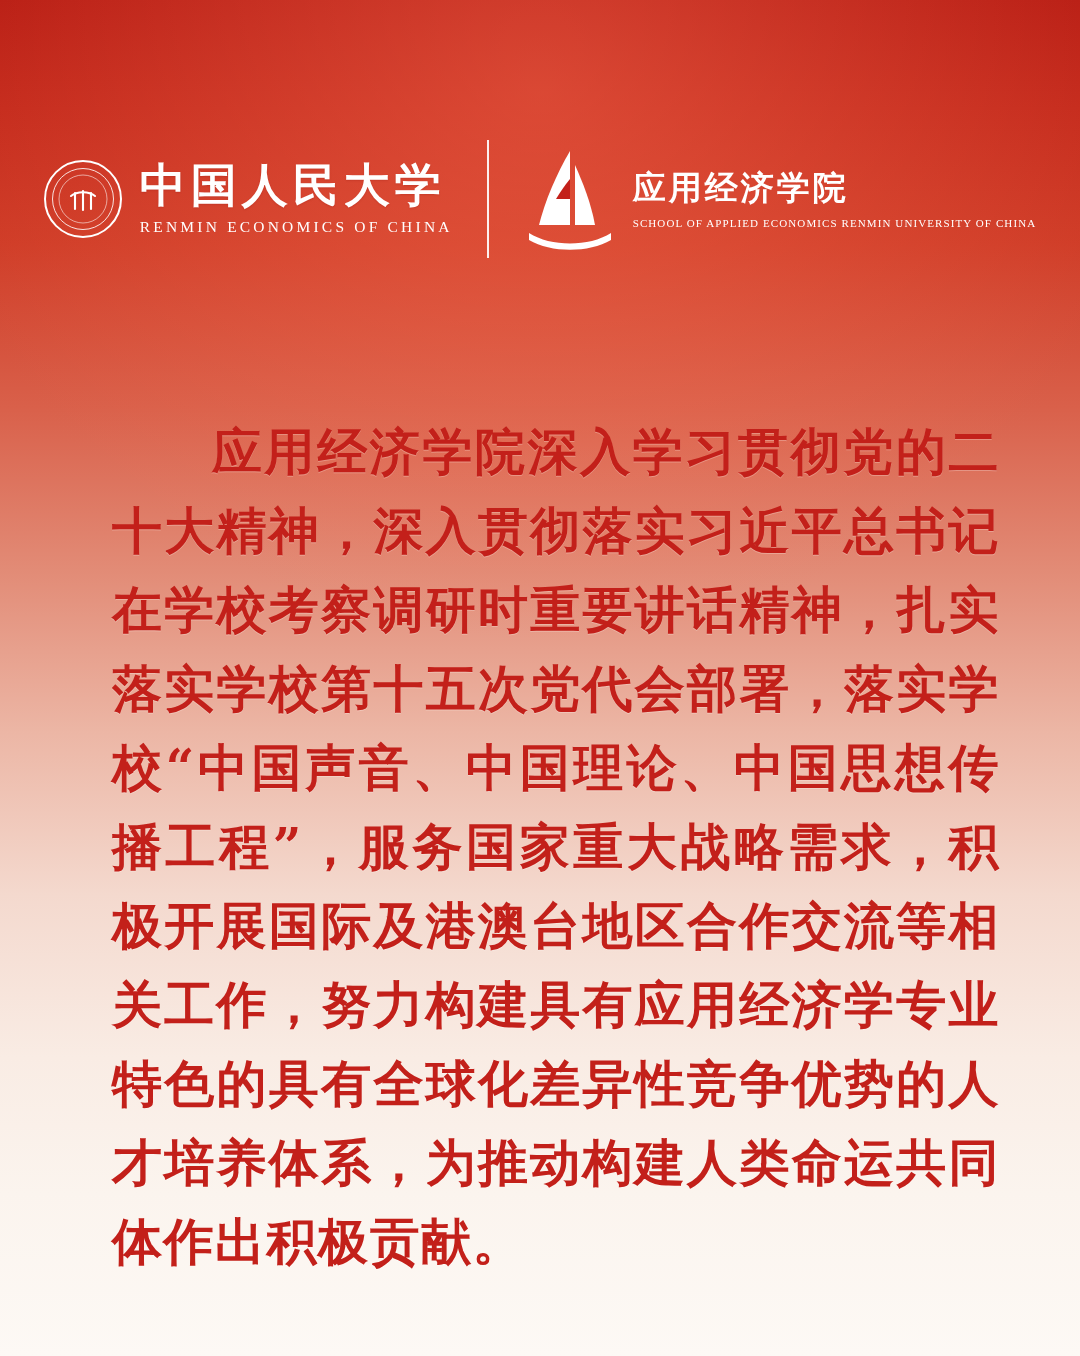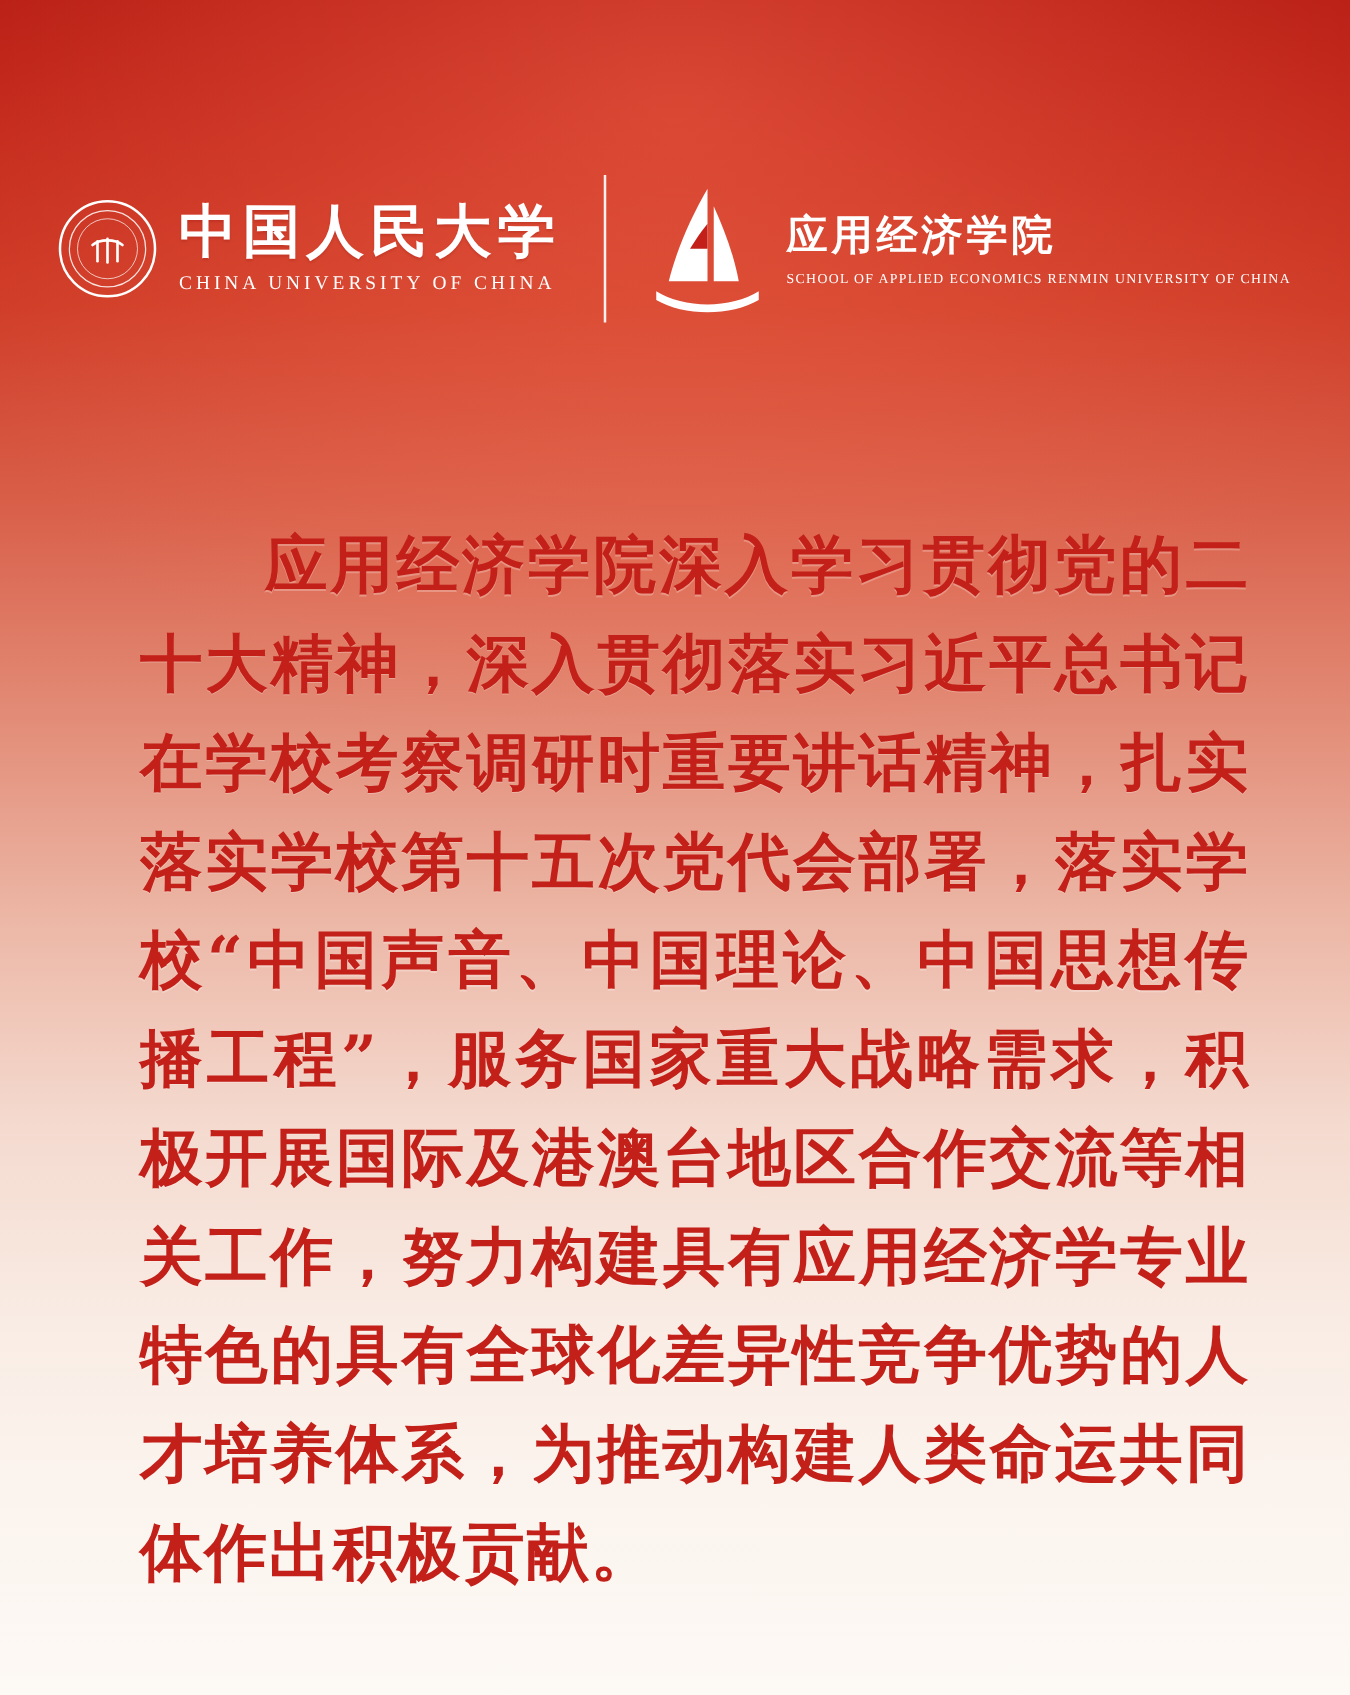--- a/index.html
+++ b/index.html
@@ -186,21 +186,21 @@
               <path d="M26 18 C26 28, 26 33, 26 37"></path>
               <path d="M34 20 C34 28, 34 32, 34 36"></path>
               <path d="M14 23 C20 18, 32 18, 38 23"></path>
             </g>
             <circle cx="26" cy="26" r="24" fill="none" stroke="#ffffff" stroke-width="0.8" opacity="0.7"></circle>
           </svg>
         </div>
       </div>
       <div class="brand-text">
         <div class="brand-cn">中国人民大学</div>
-        <div class="brand-en">CHINA UNIVERSITY OF CHINA</div>
+        <div class="brand-en">RENMIN ECONOMICS OF CHINA</div>
       </div>
     </div>
 
     <div class="divider"></div>
 
     <div class="brand-right">
       <div class="sail-mark">
         <svg width="94" height="104" viewBox="0 0 94 104" aria-hidden="true">
           <path d="M47 4 C33 28, 22 54, 16 78 L47 78 Z" fill="#ffffff"></path>
           <path d="M52 18 C60 36, 68 56, 72 78 L52 78 Z" fill="#ffffff"></path>

